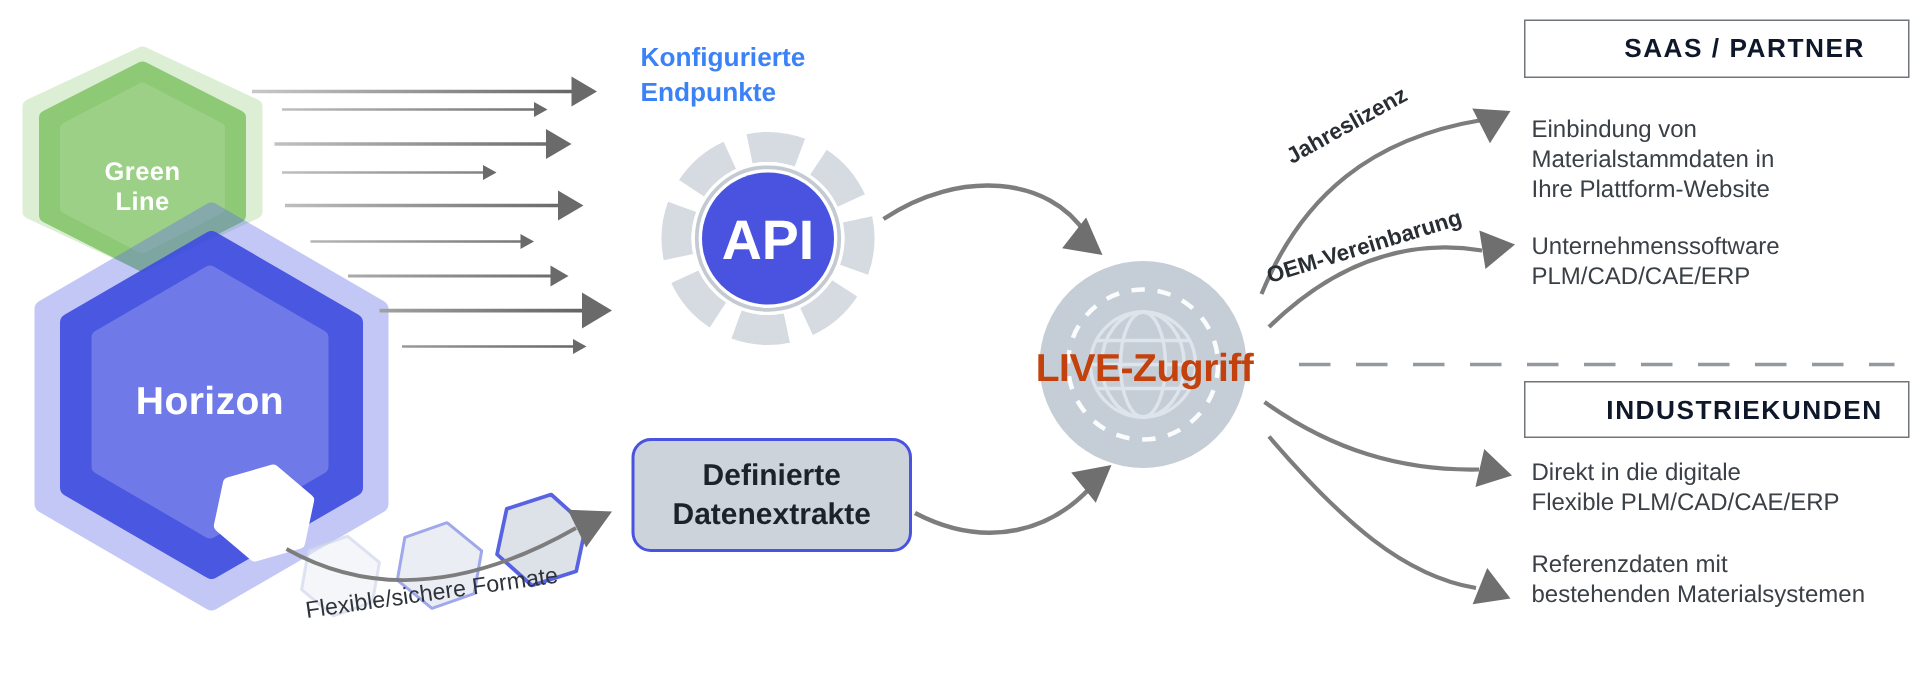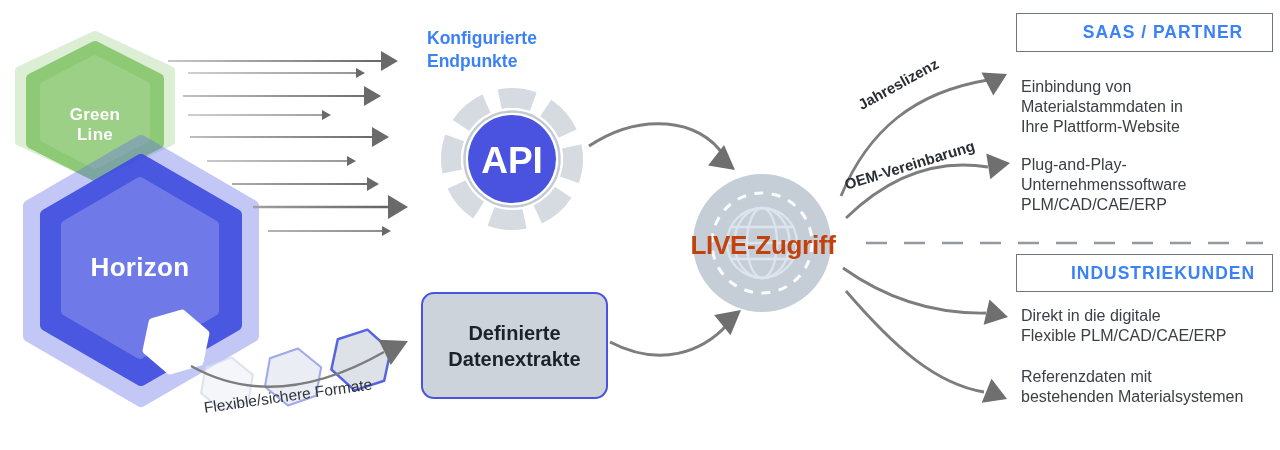--- a/index.html
+++ b/index.html
@@ -15,21 +15,21 @@
     box-sizing:border-box;background:#ccd3da;border:2.5px solid #4a52e0;border-radius:13px;
     display:flex;align-items:center;justify-content:center;text-align:center;
     font-weight:700;font-size:20px;line-height:1.3;color:#1d222a;
   }
   .live-lbl{font-weight:700;font-size:26px;color:#c2410c;text-align:center;letter-spacing:-.3px;}
   .rot{transform-origin:left center;white-space:nowrap;font-weight:600;font-size:15px;color:#292e34;}
   .formats{transform-origin:left center;white-space:nowrap;font-weight:400;font-size:15.5px;color:#2e3339;}
   .header-box{
     box-sizing:border-box;width:257px;background:#ffffff;border:1.5px solid #70757b;
     display:flex;align-items:center;justify-content:center;
-    font-weight:700;font-size:17.5px;letter-spacing:1px;color:#3b82f6;white-space:nowrap;padding-left:37px;
+    font-weight:700;font-size:17.5px;letter-spacing:1px;color:#0f172a;white-space:nowrap;padding-left:37px;
   }
   .tblock{font-size:16px;line-height:20px;color:#3b4046;}
   .tblock div{white-space:nowrap;}
 </style>
 </head>
 <body>
 
 <div class="stage">
 
   <svg class="diagram" width="1280" height="450" viewBox="0 0 1280 450">
@@ -161,21 +161,21 @@
 
     <line x1="866" y1="243" x2="1263" y2="243" stroke="#93999f" stroke-width="2.4" stroke-dasharray="21 17"></line>
   </svg>
 
   <div class="abs hexlbl" style="left:50px;top:105px;width:90px;font-size:17px;">Green Line</div>
 
   <div class="abs hexlbl" style="left:75px;top:252px;width:130px;font-size:26px;">Horizon</div>
 
   <div class="abs node-title" style="left:427px;top:27px;width:170px;font-size:17.5px;">Konfigurierte Endpunkte</div>
 
-  <div class="abs extract-box" style="left:421px;top:292px;width:187px;height:107px;padding:0 14px;">
+  <div class="abs extract-box" style="left:421px;top:292px;width:187px;height:76px;padding:0 14px;">
     <span>Definierte Datenextrakte</span>
   </div>
 
   <div class="abs formats" style="left:204px;top:399px;transform:rotate(-8deg);">Flexible/sichere Formate</div>
 
   <div class="abs live-lbl" style="left:672px;top:230px;width:182px;">LIVE-Zugriff</div>
 
   <div class="abs rot" style="left:859px;top:97px;transform:rotate(-29deg);">Jahreslizenz</div>
 
   <div class="abs rot" style="left:845px;top:176px;transform:rotate(-17deg);">OEM-Vereinbarung</div>
@@ -184,21 +184,20 @@
     <span>SAAS / PARTNER</span>
   </div>
 
   <div class="abs tblock" style="left:1021px;top:77px;">
     <div>Einbindung von</div>
     <div>Materialstammdaten in</div>
     <div>Ihre Plattform-Website</div>
   </div>
 
   <div class="abs tblock" style="left:1021px;top:155px;">
-    <div>Plug-and-Play-</div>
     <div>Unternehmenssoftware</div>
     <div>PLM/CAD/CAE/ERP</div>
   </div>
 
   <div class="abs header-box" style="left:1016px;top:254px;height:38px;">
     <span>INDUSTRIEKUNDEN</span>
   </div>
 
   <div class="abs tblock" style="left:1021px;top:306px;">
     <div>Direkt in die digitale</div>

